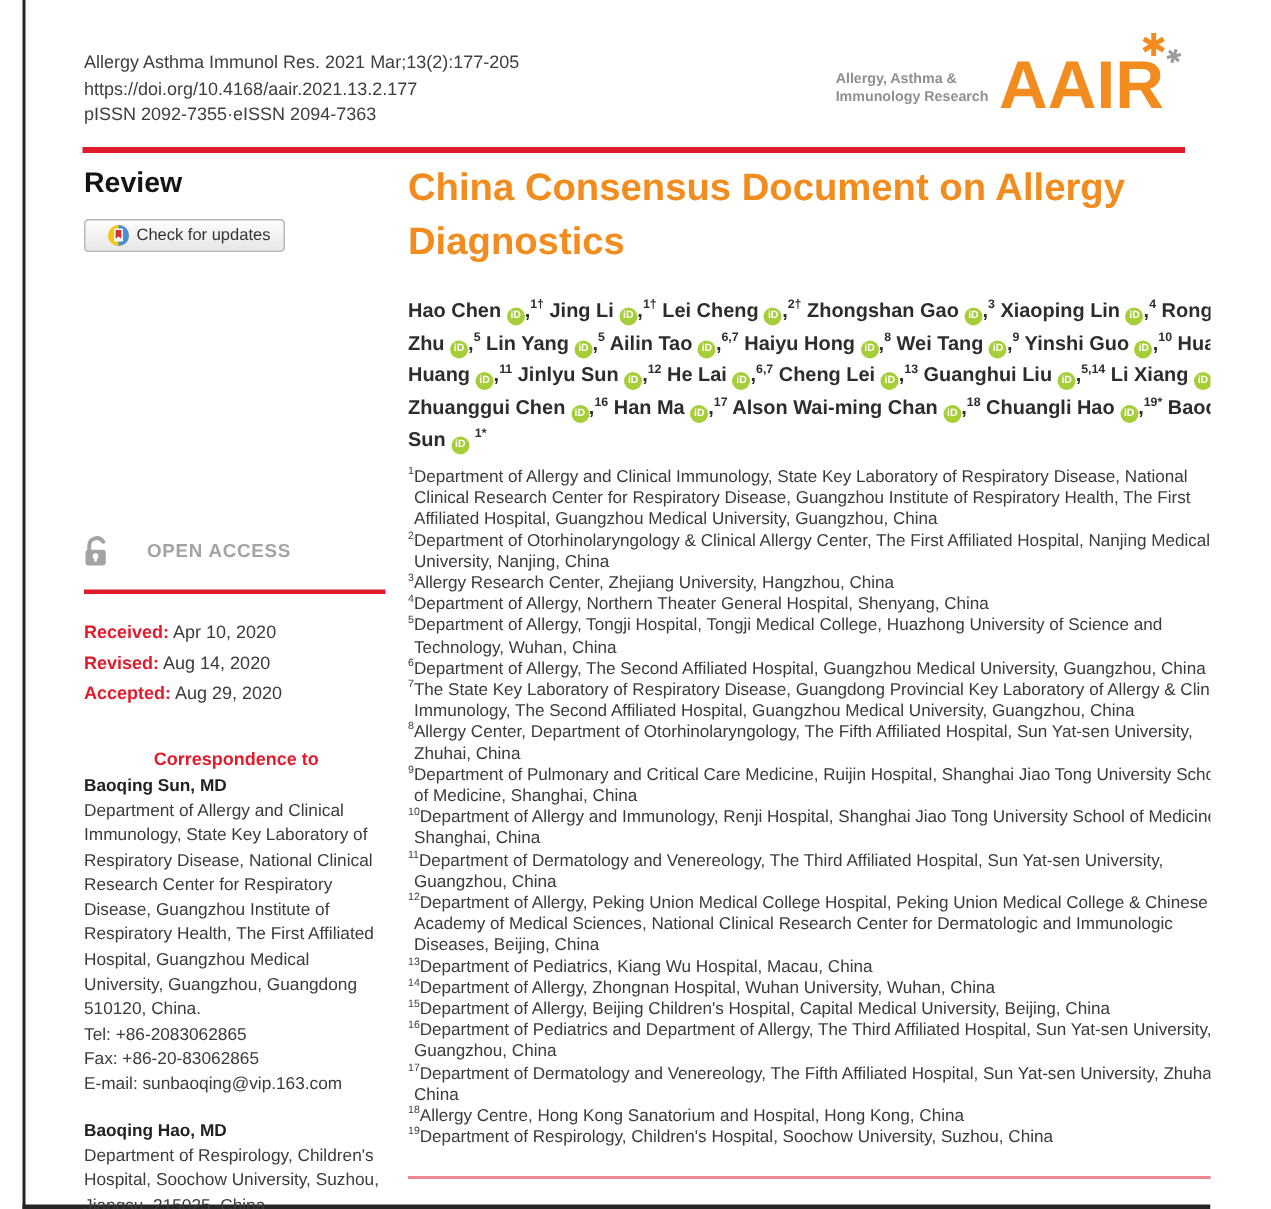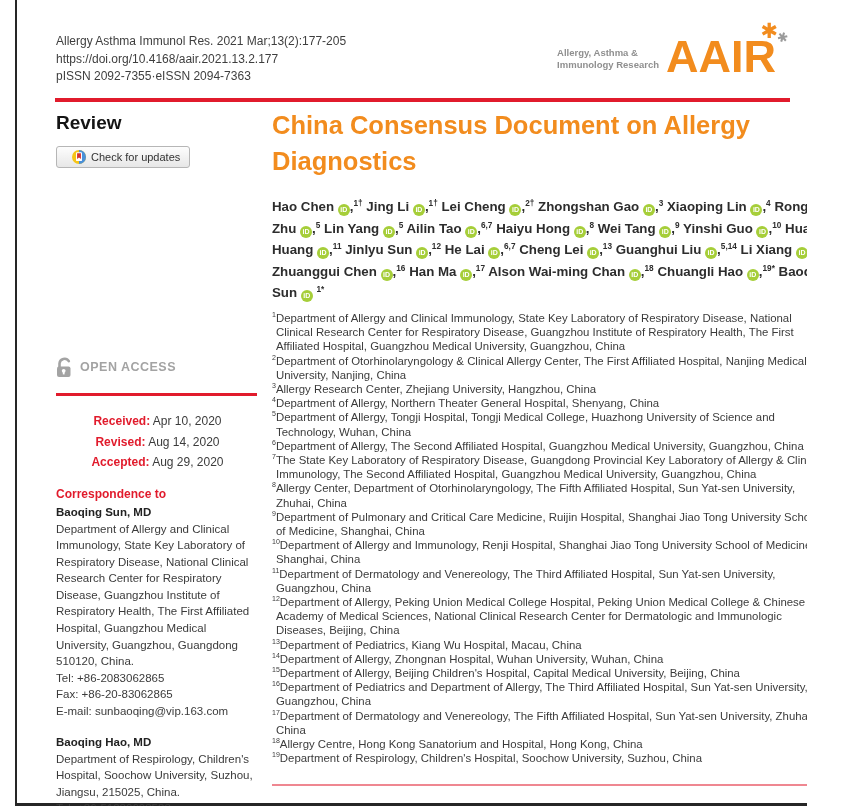--- a/index.html
+++ b/index.html
@@ -38,27 +38,27 @@
   .authors sup{font-size:62%;line-height:0;}
   .orcid{display:inline-block;width:12px;height:12px;border-radius:50%;background:var(--orcid-green);
     color:#fff;font-size:7px;font-weight:700;text-align:center;line-height:12px;vertical-align:-1px;cursor:pointer;}
   .affils{position:absolute;left:272px;top:311px;width:557px;font-size:11.4px;line-height:14.2px;color:#3b3b3b;font-weight:500;}
   .affil{padding-left:4px;text-indent:-4px;}
   .affil sup{font-size:62%;line-height:0;}
   .rule-pink{position:absolute;left:272px;top:784px;width:553px;height:2px;background:var(--divider-pink);}
 
   
   .sidebar{position:absolute;left:56px;top:356px;width:203px;color:#3b3b3b;}
-  .oa{display:flex;align-items:center;gap:7px;height:22px;}
+  .oa{display:flex;align-items:center;gap:25px;height:22px;}
   .oa-label{font-size:12.5px;font-weight:700;color:#a3a3a3;letter-spacing:.5px;}
   .rule-side{margin-top:15px;height:3px;background:var(--accent-red);width:201px;}
   .dates{margin-top:15px;font-size:12px;}
-  .date-row{line-height:20.5px;text-align:center;}
+  .date-row{line-height:20.5px;}
   .red-lab{color:var(--accent-red);font-weight:700;}
-  .corr-label{margin-top:12px;font-size:12px;font-weight:700;color:var(--accent-red);line-height:18px;}
+  .corr-label{margin-top:24px;font-size:12px;font-weight:700;color:var(--accent-red);line-height:18px;text-align:center;}
   .contact{font-size:11.5px;line-height:16.6px;}
   .contact + .contact{margin-top:13px;}
   .contact-name{font-weight:700;color:#222;line-height:18px;}
 </style>
 </head>
 <body>
 
 <div class="page">
   <div class="edge-left"></div>
   <div class="edge-bottom"></div>

